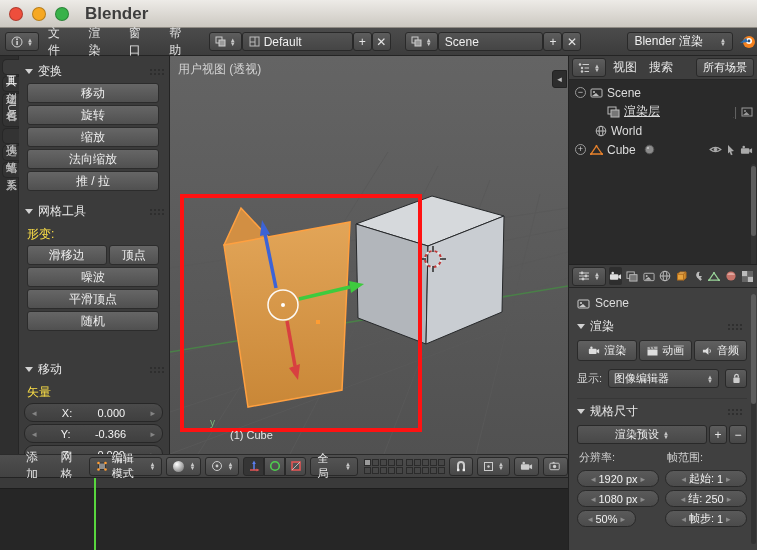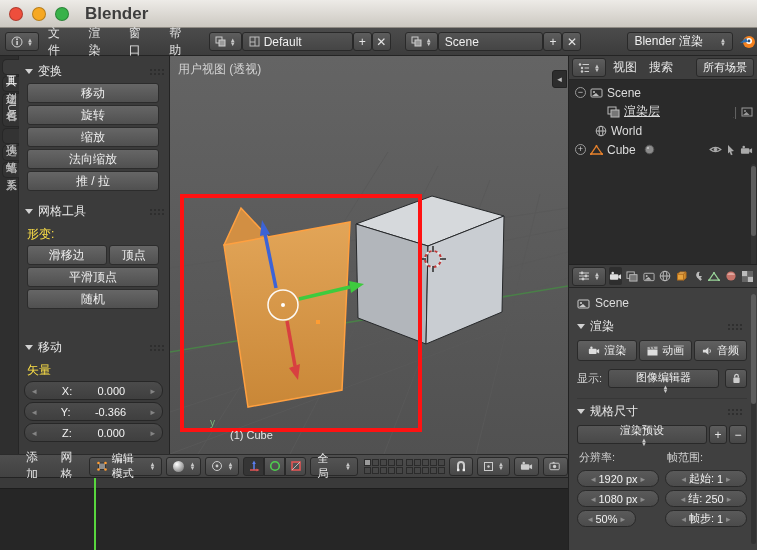--- a/index.html
+++ b/index.html
@@ -78,21 +78,21 @@
   
   .propheader { left:568px; top:264px; width:189px; height:24px; background:#3e3e3e;
     border-top:1px solid #222; border-bottom:1px solid #262626; border-left:1px solid #222;
     display:flex; align-items:center; gap:3px; padding:0 3px; }
   .ptab { width:17px; height:18px; display:inline-flex; align-items:center; justify-content:center; border-radius:2px; }
   .ptab.on { background:#2e2e2e; }
   .propbody { left:568px; top:288px; width:189px; height:262px; background:#404040; border-left:1px solid #222; padding:4px 10px 0 8px; }
   .bbtn { height:21px; background:linear-gradient(#606060,#4b4b4b); border:1px solid #2a2a2a; border-radius:3px;
     color:#efefef; display:flex; align-items:center; justify-content:center; gap:4px; font-size:11px; }
   .bmenu { height:19px; background:linear-gradient(#575757,#484848); border:1px solid #292929; border-radius:3px;
-    color:#efefef; display:flex; align-items:center; justify-content:center; font-size:11px; padding:0 5px;flex-direction:column; }
+    color:#efefef; display:flex; align-items:center; justify-content:center; font-size:11px; padding:0 5px; }
   .pill { height:17px; border-radius:9px; background:linear-gradient(#5a5a5a,#4b4b4b); border:1px solid #2a2a2a;
     display:flex; align-items:center; justify-content:center; gap:3px; color:#f2f2f2; font-size:11px; }
   .collabel { color:#cfcfcf; font-size:11px; padding:4px 0 2px 2px; }
   .scrollbar { position:absolute; right:1px; width:5px; border-radius:3px; background:#333; }
   .thumb { position:absolute; left:0; width:5px; border-radius:3px; background:#5d5d5d; }
 
   .collapse-arrow { left:552px; top:70px; width:15px; height:18px; background:#2d2d2d; border:1px solid #222;
     border-radius:3px 0 0 3px; color:#bdbdbd; font-size:9px; display:flex; align-items:center; justify-content:center; }
 </style>
 </head>
@@ -218,20 +218,21 @@
     <div class="panel-h" style="margin-top:8px;">
       <span class="tri-open"></span>
       <span>网格工具</span>
       <span class="grip"></span>
     </div>
     <div class="tlabel">形变:</div>
     <div style="display:flex; margin:0 10px 2px 8px; gap:2px;">
       <div class="tbtn" style="flex:1.6; margin:0;">滑移边</div>
       <div class="tbtn" style="flex:1; margin:0;">顶点</div>
     </div>
+    <div class="tbtn">噪波</div>
     <div class="tbtn">平滑顶点</div>
     <div class="tbtn">随机</div>
 
     <div class="panel-h" style="margin-top:26px;">
       <span class="tri-open"></span>
       <span>移动</span>
       <span class="grip"></span>
     </div>
     <div class="tlabel">矢量</div>
     <div class="numfield">

